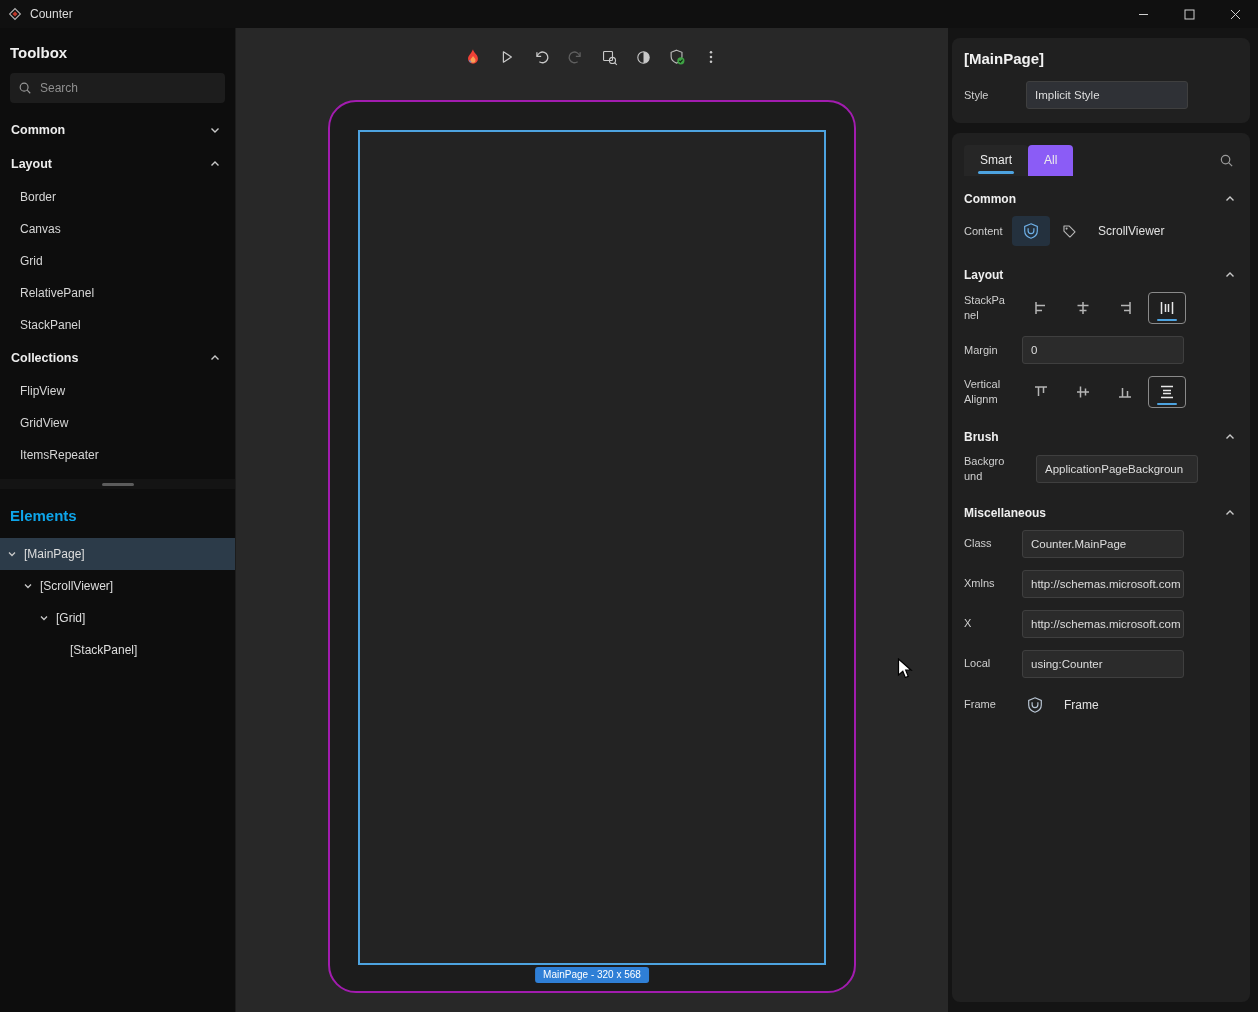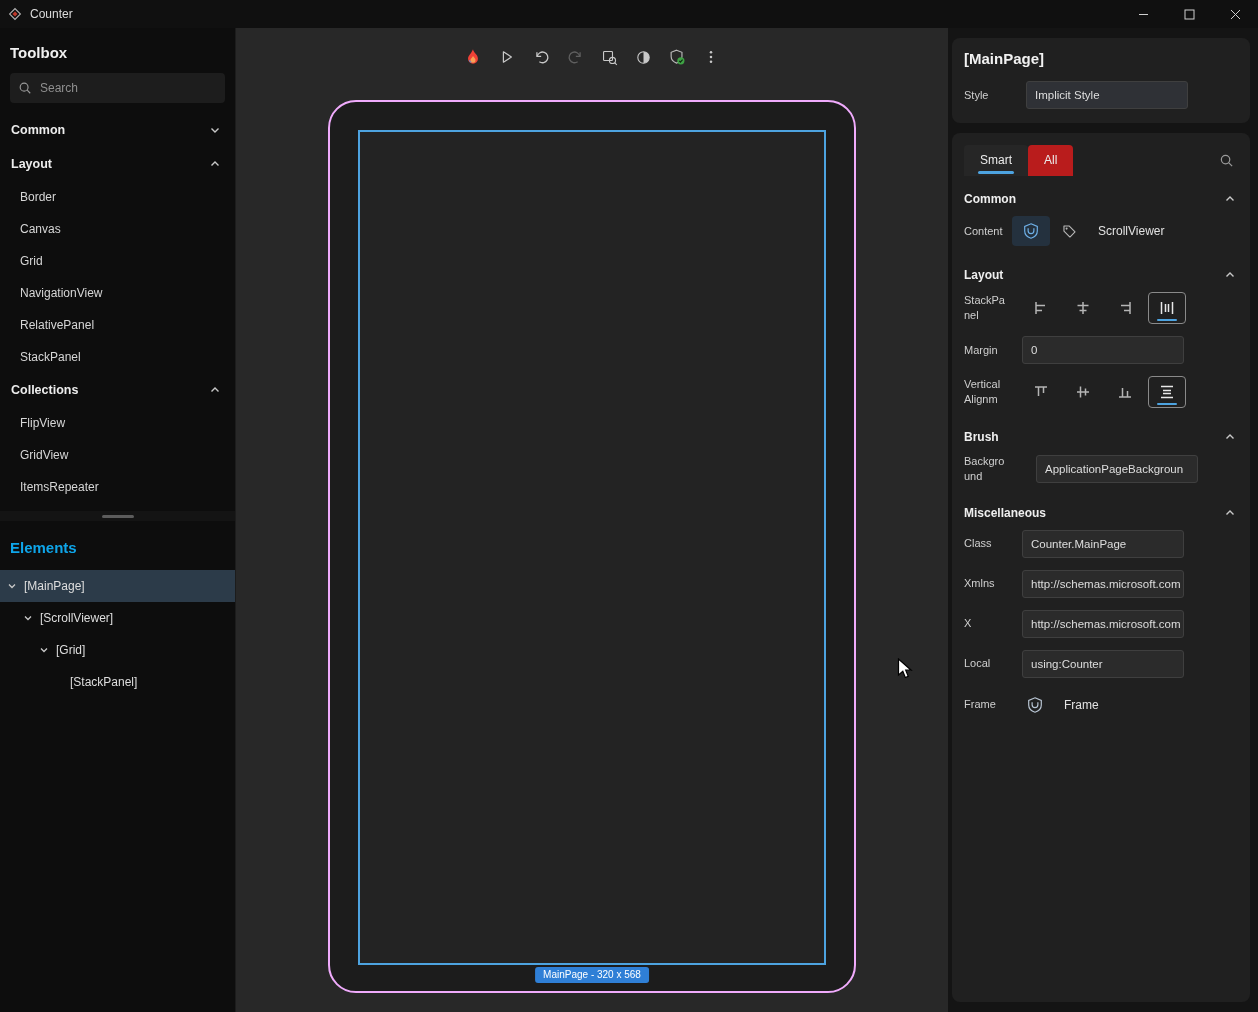--- a/index.html
+++ b/index.html
@@ -51,21 +51,21 @@
   .center { flex:1; position:relative; background:#282828; overflow:hidden; }
   .canvas-toolbar {
     position:absolute; top:16px; left:50%; transform:translateX(-50%);
     display:flex; align-items:center; gap:8px;
   }
   .ctb-btn { width:26px; height:26px; display:flex; align-items:center; justify-content:center; border-radius:4px; cursor:default; }
 
   .device-frame {
     position:absolute; left:50%; transform:translateX(-50%); top:72px;
     width:528px; height:893px; background:#1c1c1c;
-    border:2px solid #f0abfc; border-radius:28px;
+    border:2px solid #a21caf; border-radius:28px;
   }
   .device-screen {
     position:absolute; left:28px; top:28px; width:468px; height:835px;
     background:#232323; border:2px solid #4da3e0;
   }
   .selection-badge {
     position:absolute; left:50%; transform:translateX(-50%); bottom:8px;
     background:#2f7fd6; color:#ffffff; font-size:10px; padding:2px 8px 3px 8px; border-radius:3px;
     white-space:nowrap;
   }
@@ -81,21 +81,21 @@
   .insp-input {
     background:#2b2b2b; border:1px solid #3f3f3f; border-radius:3px;
     height:28px; line-height:26px; padding:0 8px; font-size:11.5px; color:#dedede;
     width:162px; white-space:nowrap; overflow:hidden;
   }
 
   .tabs-row { display:flex; align-items:center; margin-bottom:6px; }
   .tab { padding:8px 16px 9px 16px; font-size:12px; color:#ececec; position:relative; border-radius:4px 4px 0 0; cursor:default; }
   .tab.active { background:#262626; }
   .tab.active::after { content:""; position:absolute; left:14px; right:14px; bottom:2px; height:3px; background:#4da3e0; border-radius:2px; }
-  .tab.inactive { background:#b91c1c; }
+  .tab.inactive { background:#8b5cf6; }
   .tabs-search { margin-left:auto; padding:4px; }
 
   .sec-header { display:flex; align-items:center; justify-content:space-between; padding:10px 2px 10px 0; font-weight:bold; font-size:12px; color:#efefef; cursor:default; }
 
   .icon-btn {
     width:38px; height:30px; border-radius:4px; display:flex; align-items:center; justify-content:center;
     cursor:default; position:relative;
   }
   .icon-btn.highlight { background:#24313e; }
   .align-group { display:flex; gap:4px; }
@@ -167,21 +167,20 @@
       <span>Layout</span>
       <span>
         <svg width="12" height="12" viewBox="0 0 12 12">
             <polyline points="2.5 7.5, 6 4, 9.5 7.5" fill="none" stroke="#c8c8c8" stroke-width="1.4"></polyline>
           </svg>
       </span>
     </div>
     <div class="tb-item">Border</div>
     <div class="tb-item">Canvas</div>
     <div class="tb-item">Grid</div>
-    <div class="tb-item">NavigationView</div>
     <div class="tb-item">RelativePanel</div>
     <div class="tb-item">StackPanel</div>
 
     <div class="tb-section-header">
       <span>Collections</span>
       <span>
         <svg width="12" height="12" viewBox="0 0 12 12">
             <polyline points="2.5 7.5, 6 4, 9.5 7.5" fill="none" stroke="#c8c8c8" stroke-width="1.4"></polyline>
           </svg>
       </span>

